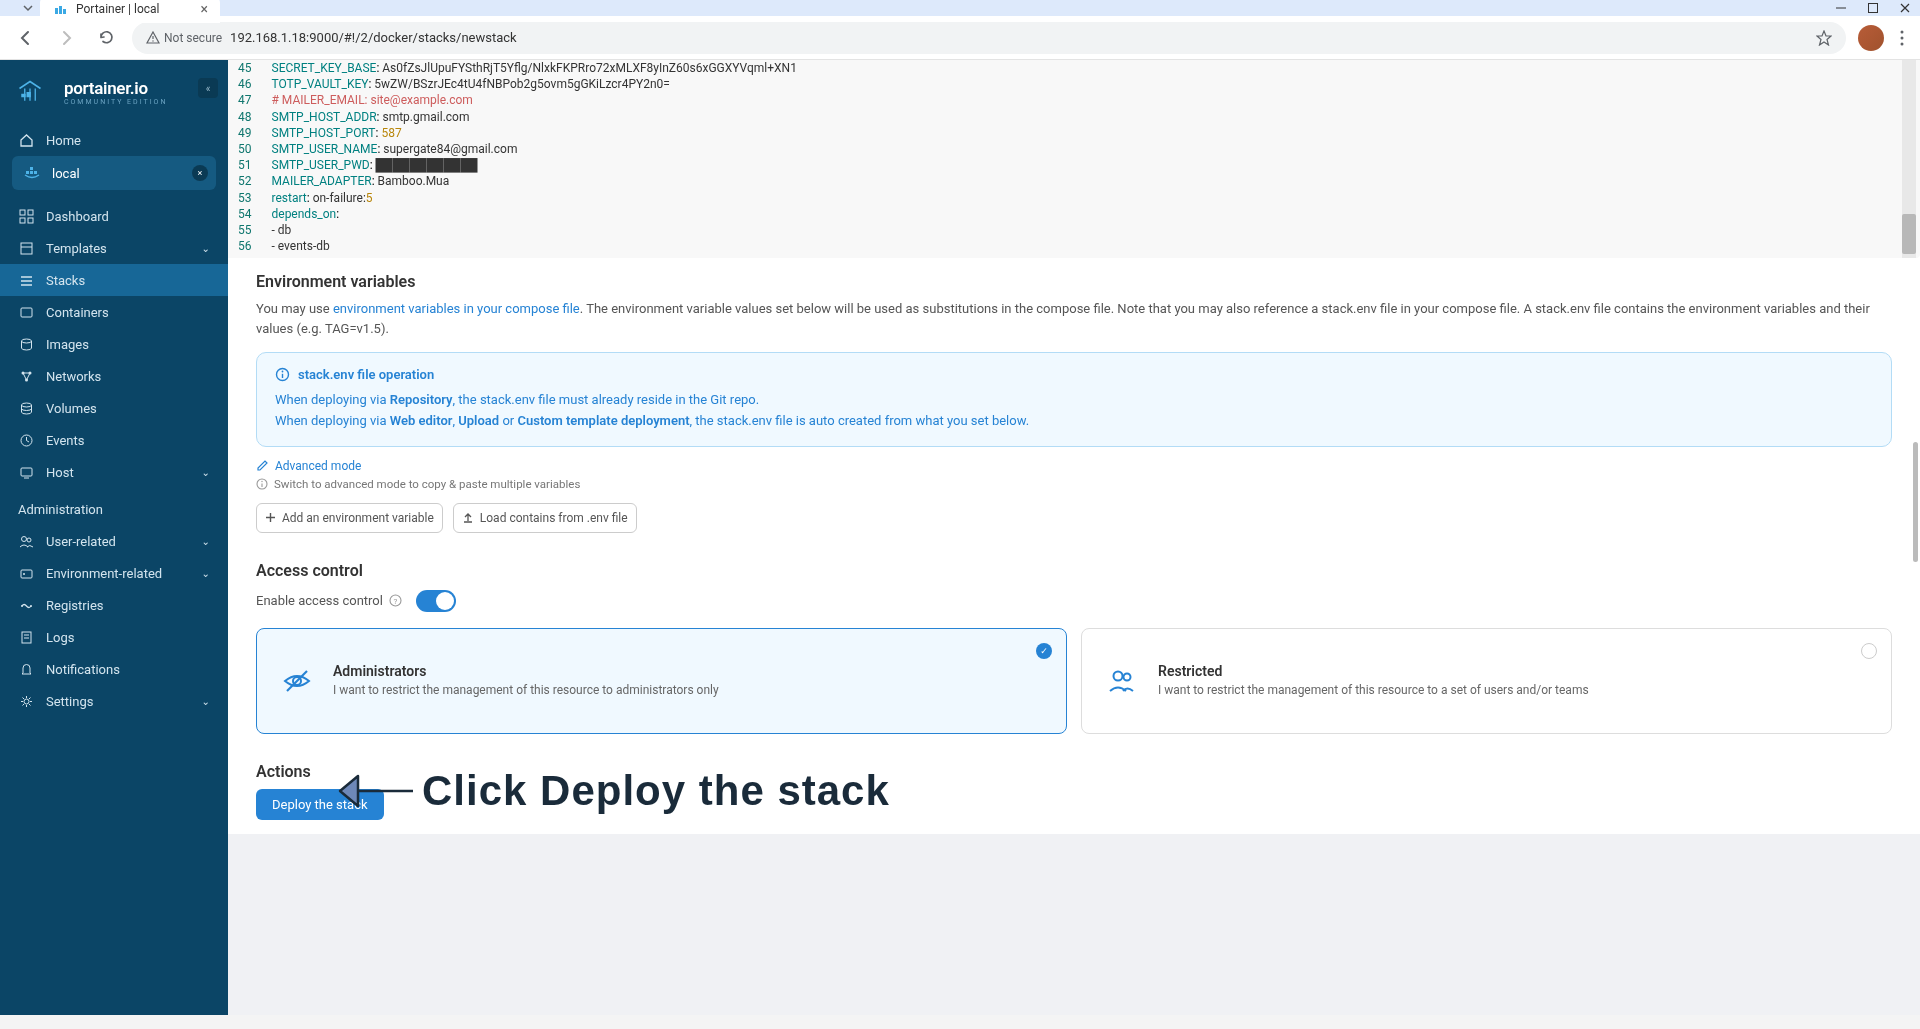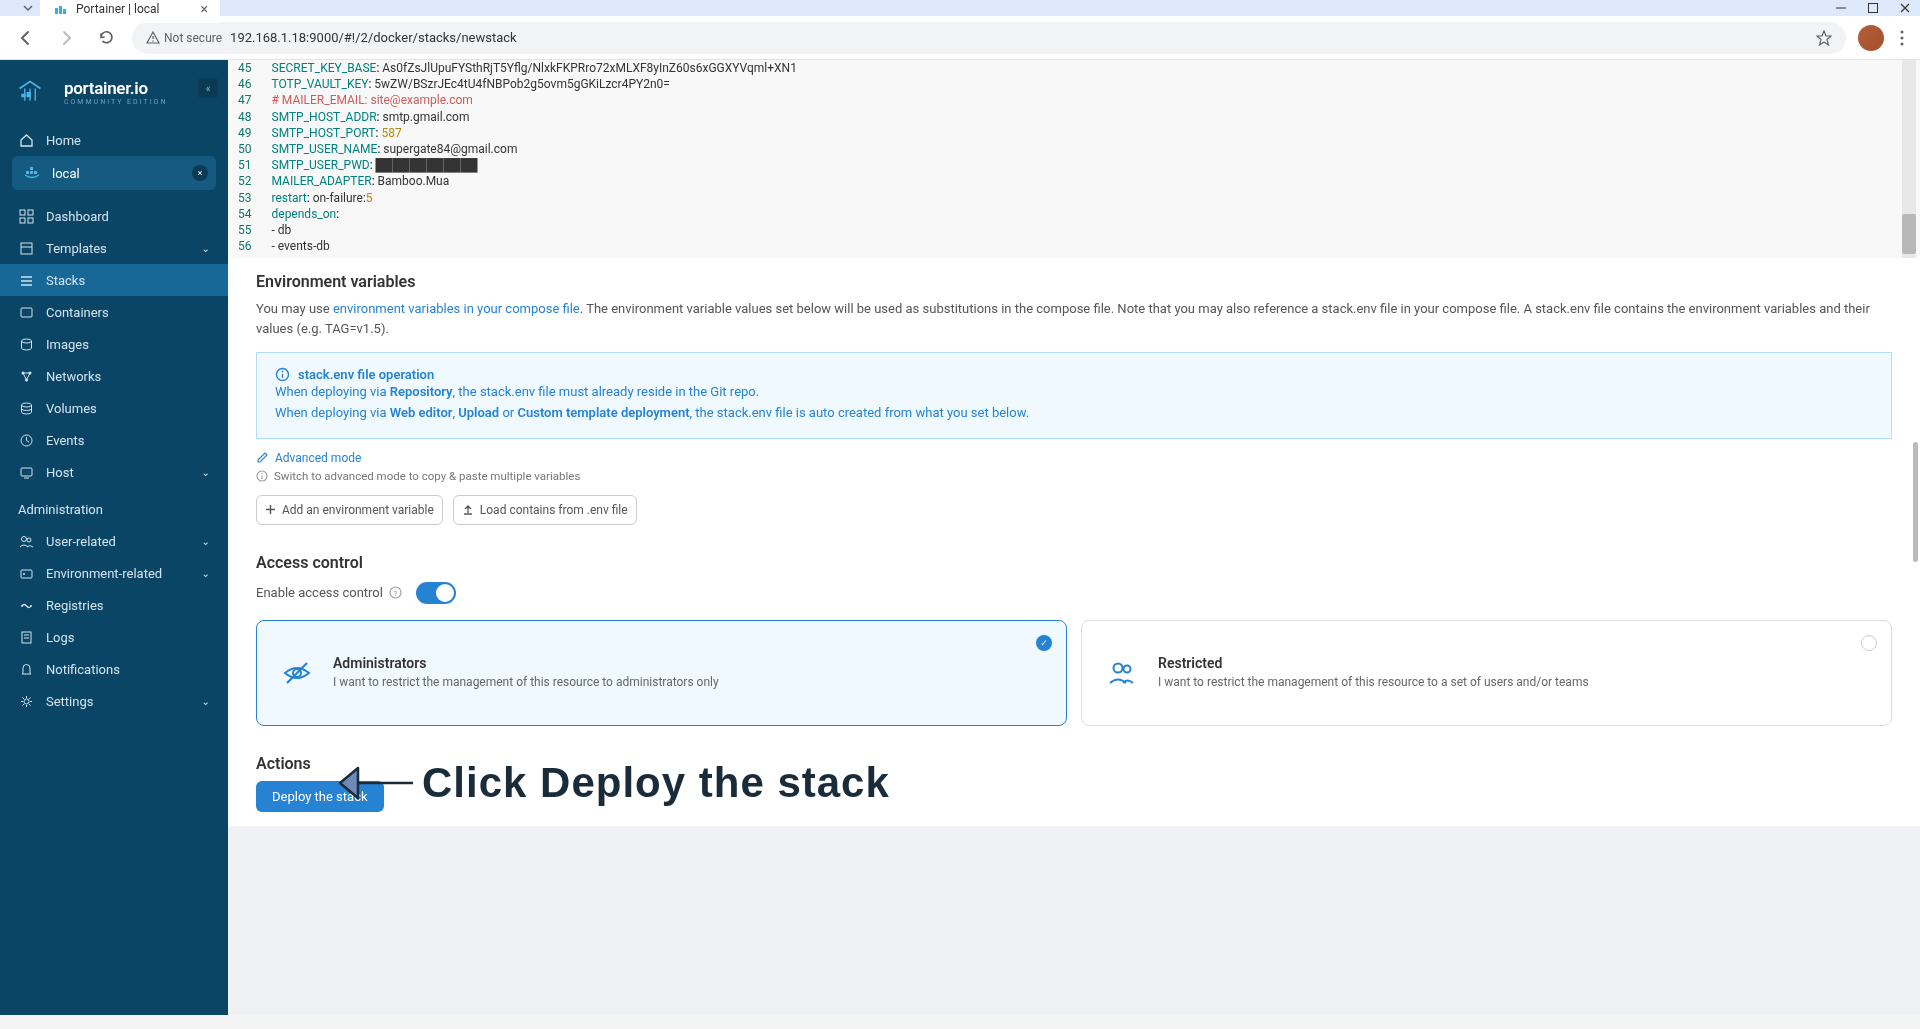--- a/index.html
+++ b/index.html
@@ -64,23 +64,23 @@
 .tok-str { color: #333; }
 .tok-comment { color: #cd5c5c; }
 .tok-num { color: #b8860b; }
 
 .section-pad { padding: 14px 28px; }
 .section-title { font-size: 16px; font-weight: 600; color: #333; margin-bottom: 8px; }
 .help-text { font-size: 13px; color: #555; line-height: 1.5; }
 .link { color: #2683d4; }
 
 
-.info-alert { border: 1px solid #b3dcf6; background: #f0f9ff; border-radius: 0; padding: 14px 18px; margin-top: 14px; }
+.info-alert { border: 1px solid #b3dcf6; background: #f0f9ff; border-radius: 10px; padding: 14px 18px; margin-top: 14px; }
 .info-title { color: #2683d4; font-weight: 600; font-size: 13px; display: flex; align-items: center; gap: 8px; }
-.info-body { color: #2683d4; font-size: 13px; line-height: 1.6; }
+.info-body { color: #2683d4; font-size: 13px; margin-top: 8px; line-height: 1.6; }
 .info-body b { font-weight: 600; }
 
 .adv-row { display: flex; align-items: center; gap: 6px; font-size: 12px; color: #2683d4; margin-top: 12px; }
 .hint-row { display: flex; align-items: center; gap: 6px; font-size: 11.5px; color: #777; margin-top: 4px; }
 
 .btn-row { display: flex; gap: 10px; margin-top: 12px; }
 .outline-btn { border: 1px solid #ccc; background: #fff; border-radius: 6px; padding: 7px 8px; font-size: 12px; color: #555; display: flex; align-items: center; gap: 6px; cursor: pointer; }
 
 
 .toggle-row { display: flex; align-items: center; gap: 14px; margin-top: 10px; }

